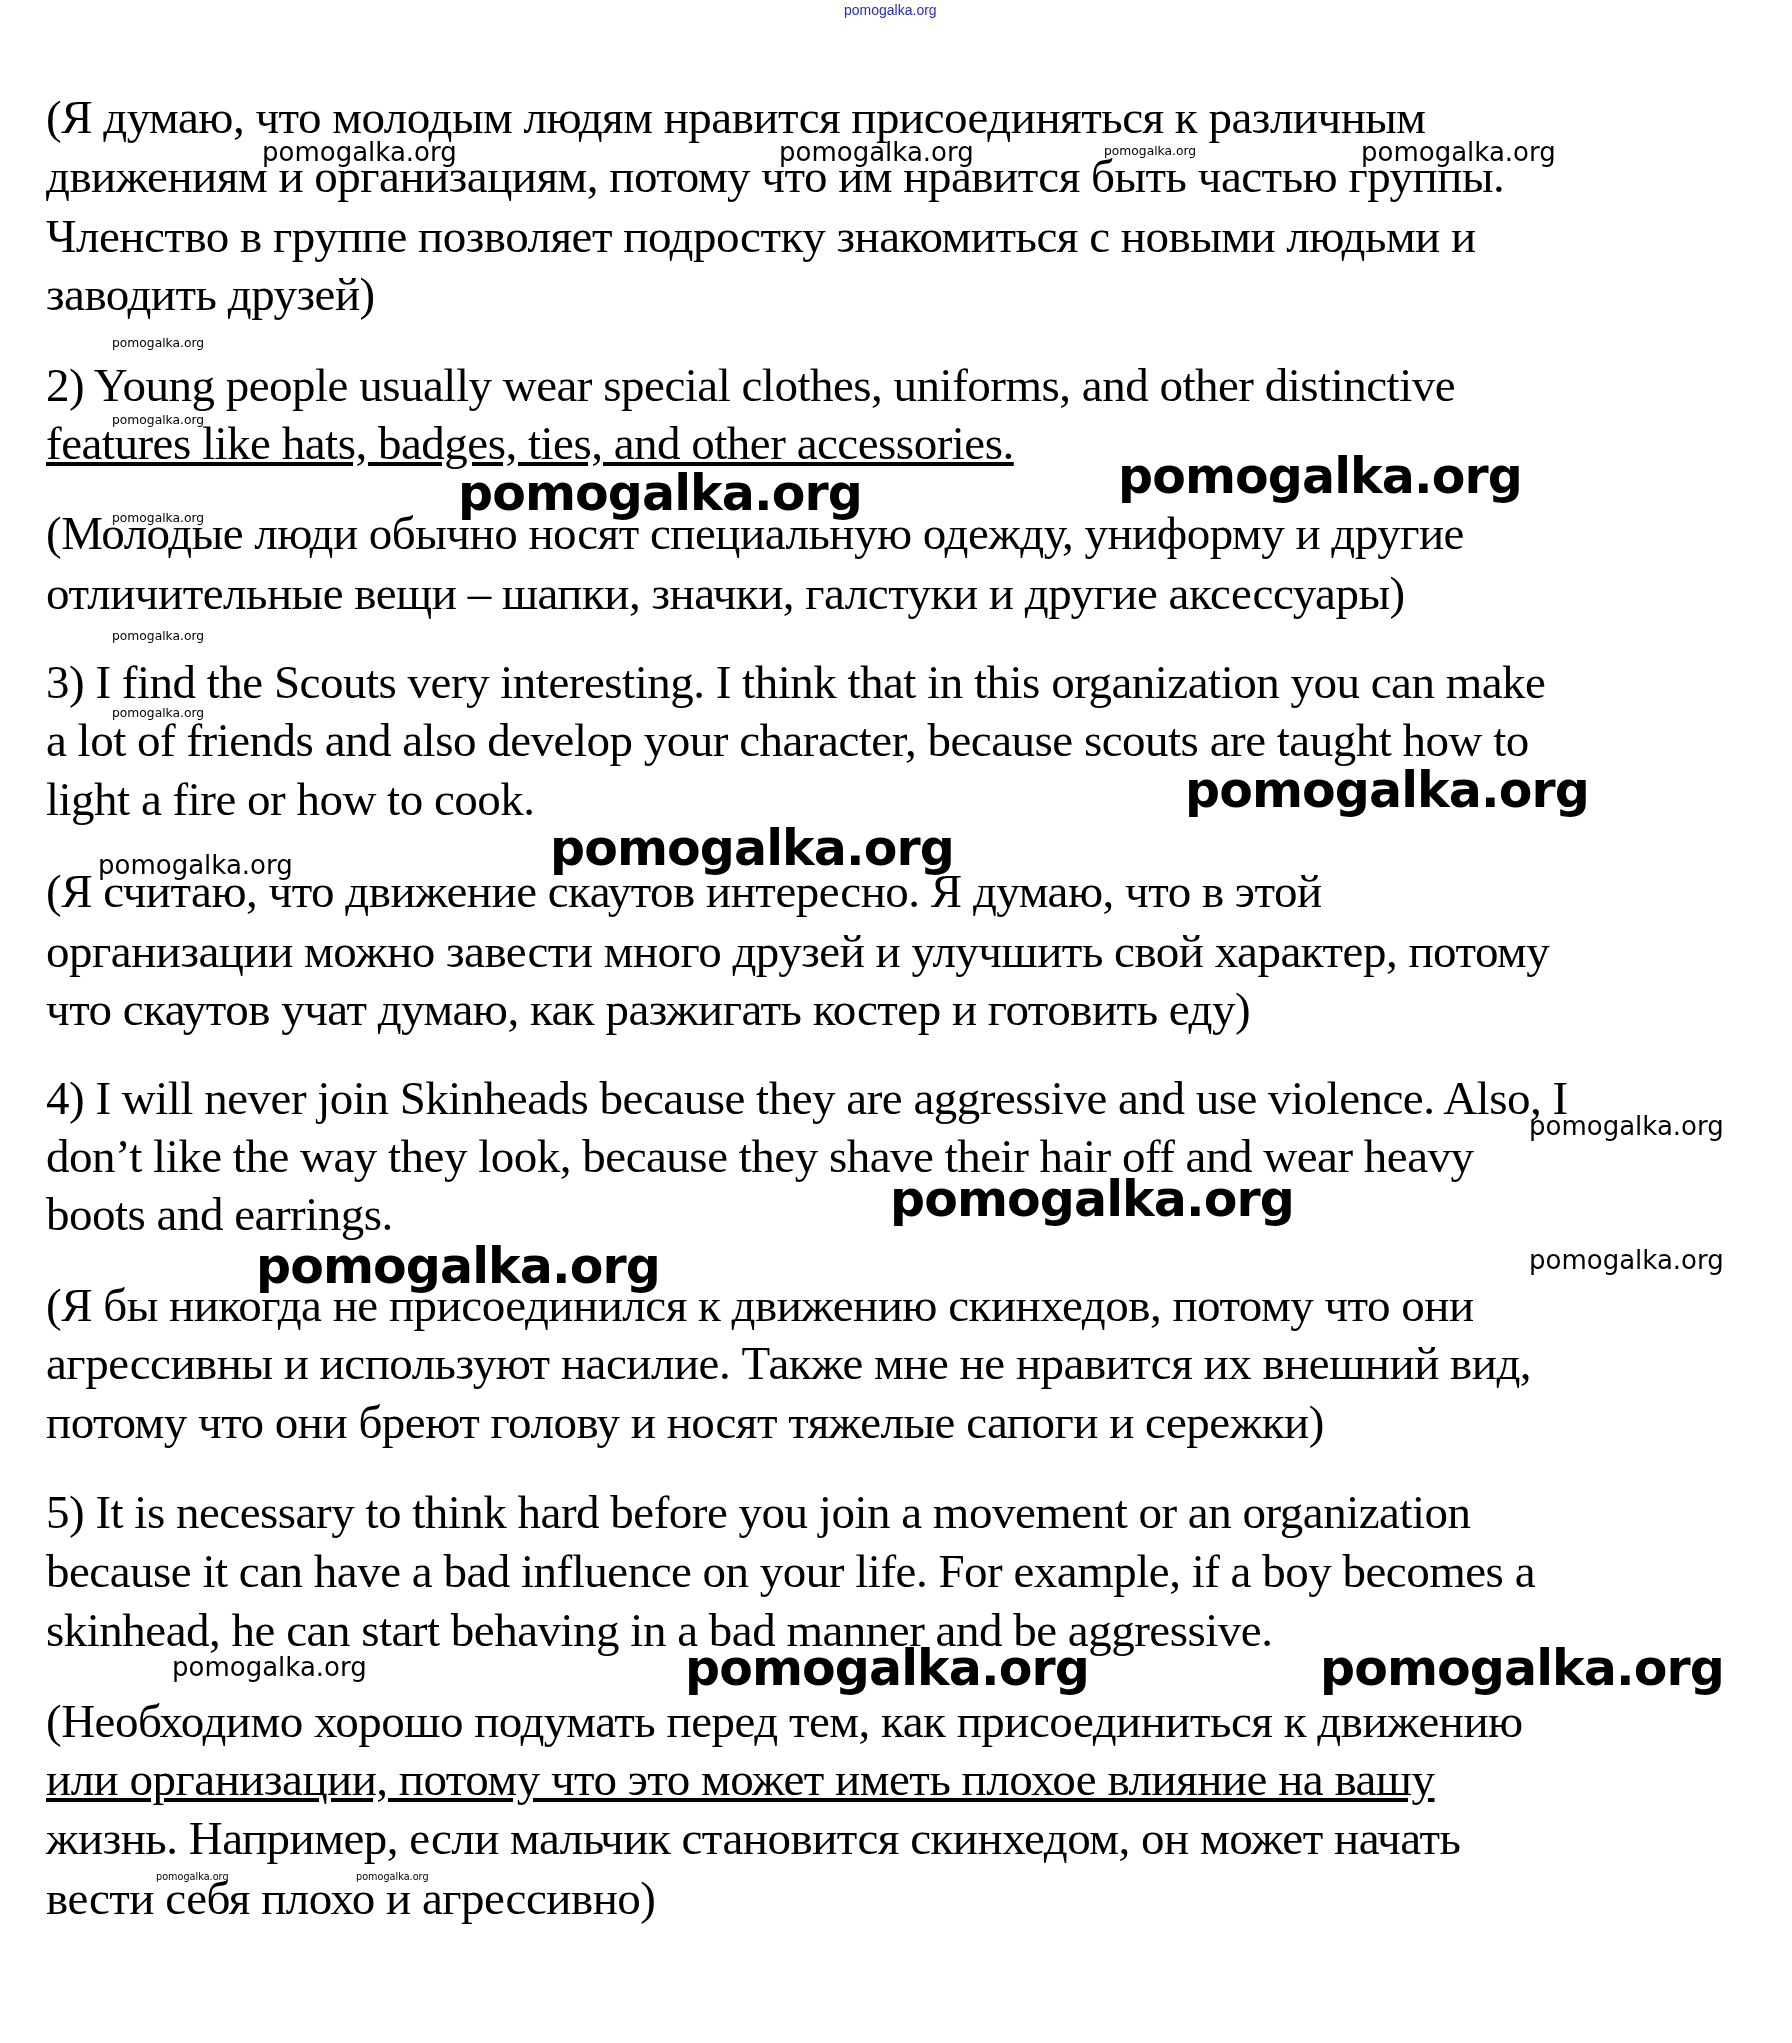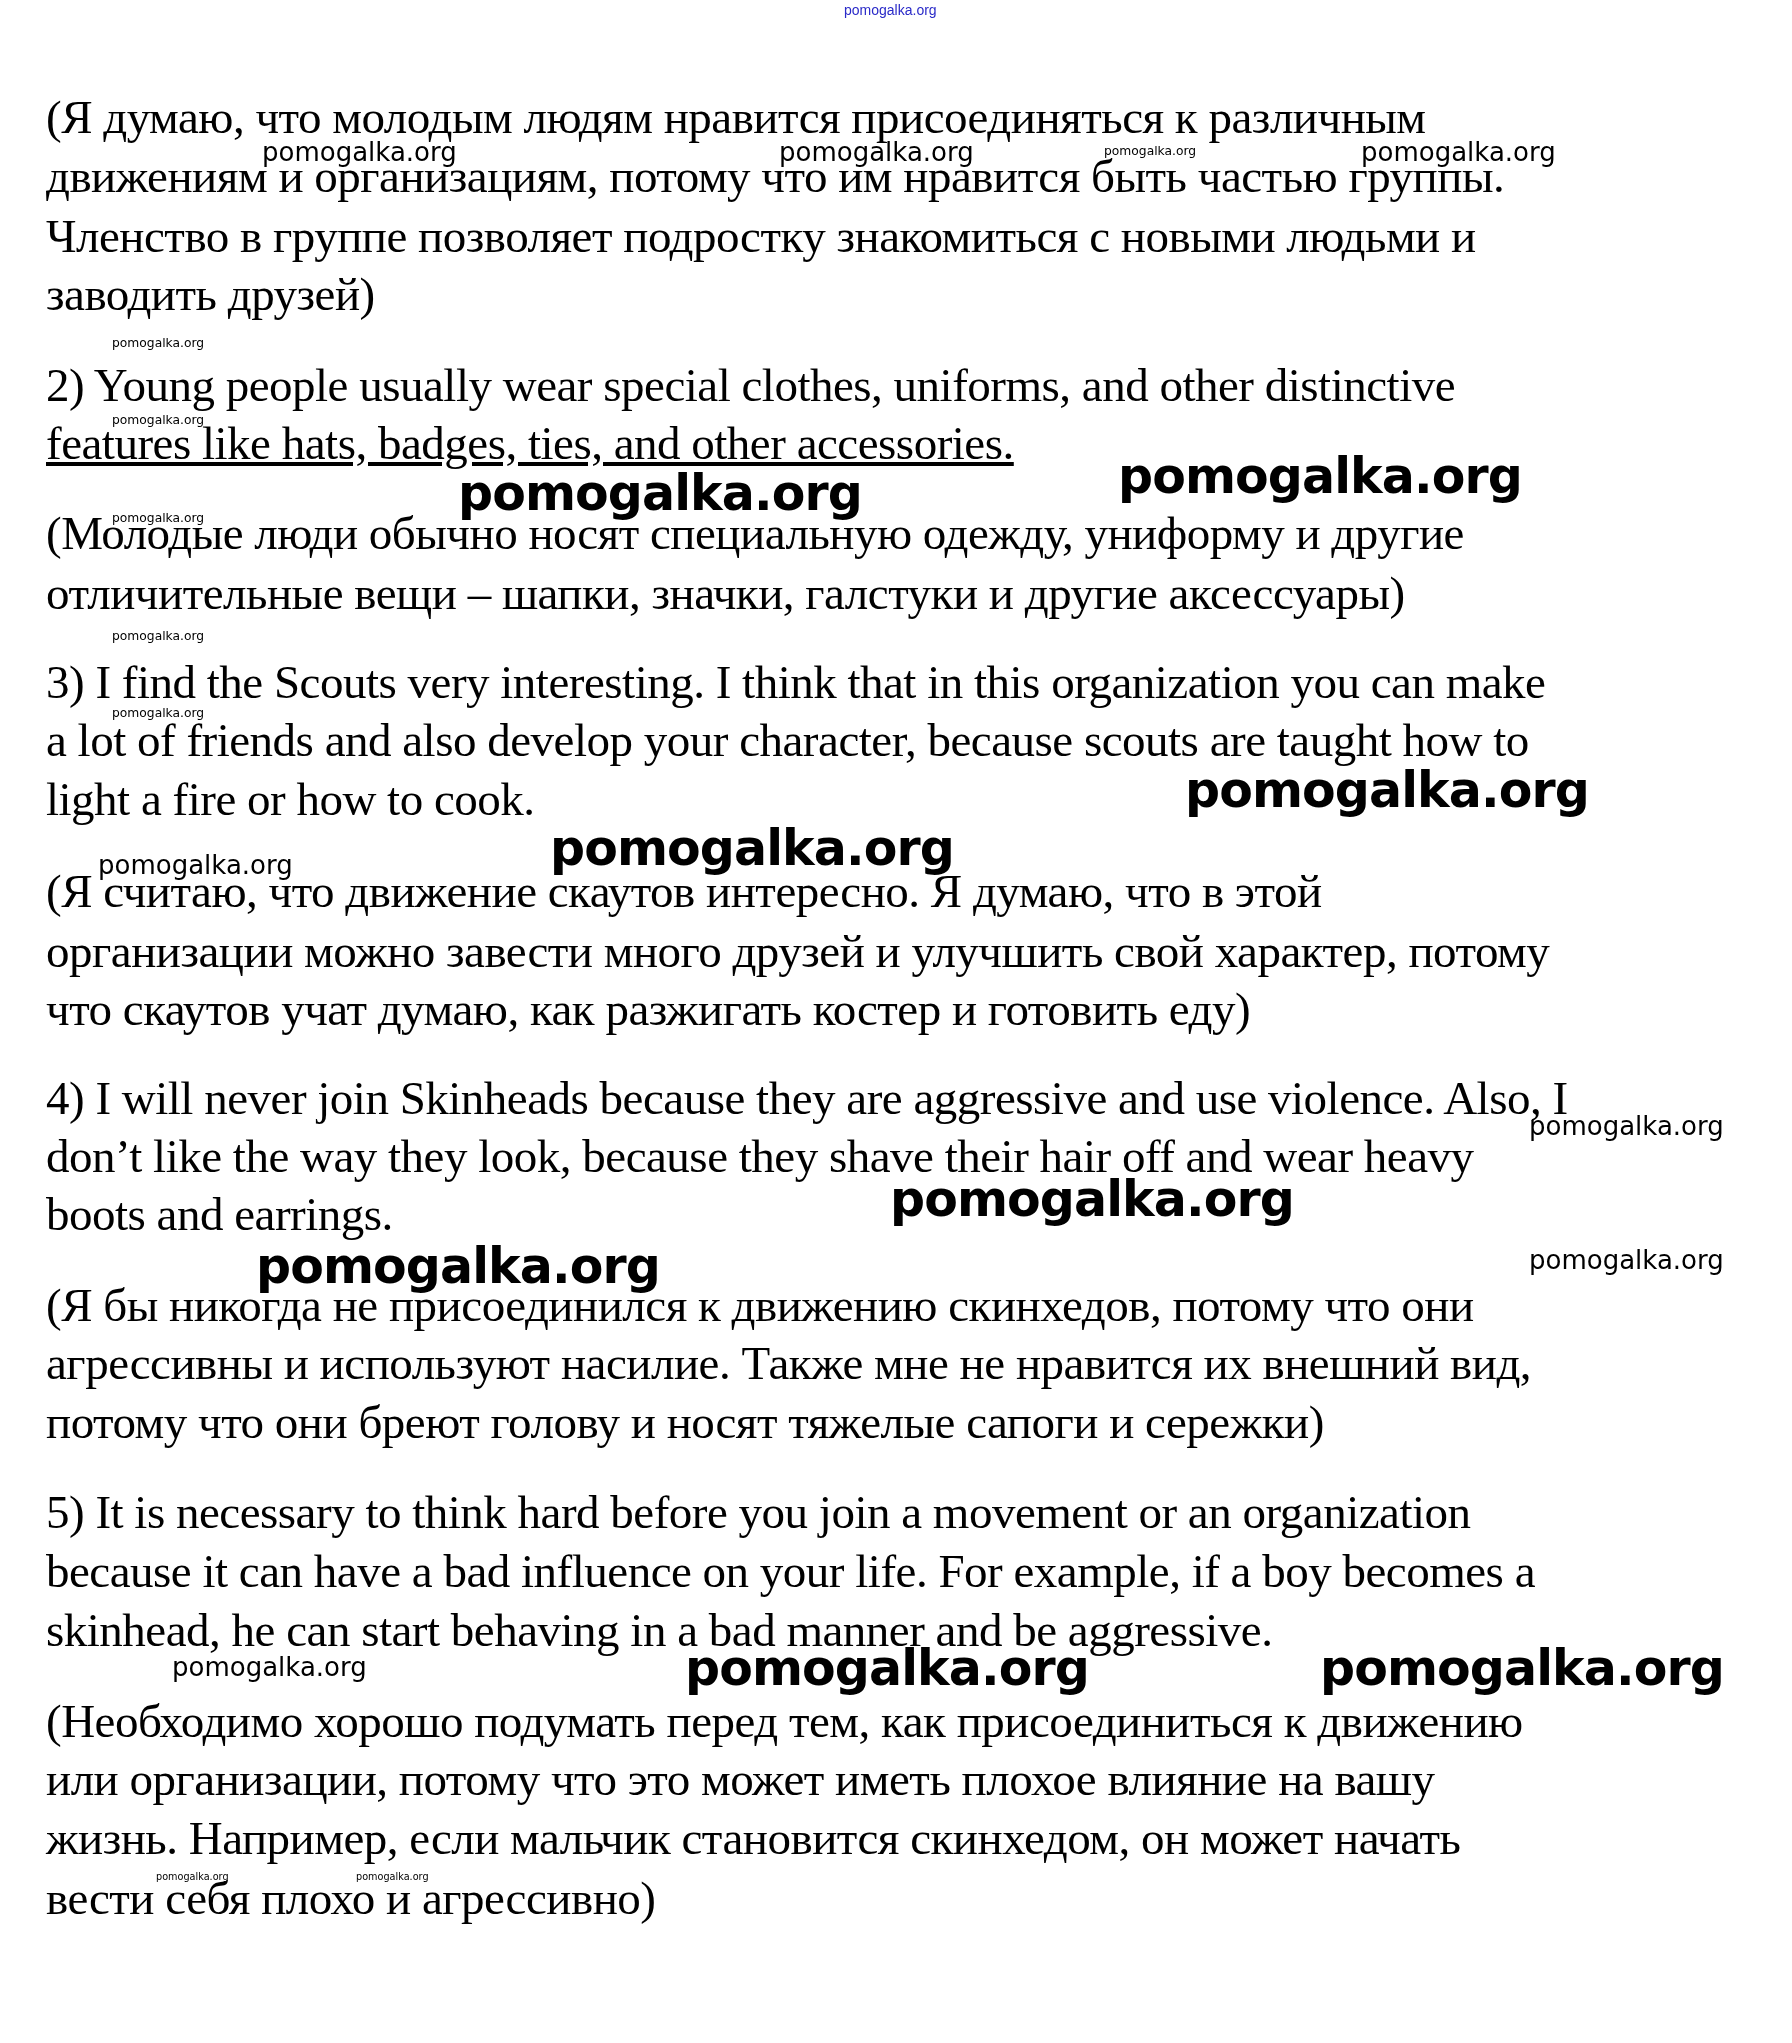--- a/index.html
+++ b/index.html
@@ -70,21 +70,21 @@
   </div>
 
   <div>
     <div class="line" style="top:1483px;">5) It is necessary to think hard before you join a movement or an organization</div>
     <div class="line" style="top:1542px;">because it can have a bad influence on your life. For example, if a boy becomes a</div>
     <div class="line" style="top:1601px;">skinhead, he can start behaving in a bad manner and be aggressive.</div>
   </div>
 
   <div>
     <div class="line" style="top:1692px;">(Необходимо хорошо подумать перед тем, как присоединиться к движению</div>
-    <div class="line" style="top:1750px;">или организации, потому что это может иметь плохое влияние на вашу</div>
+    <div class="line" style="top:1750px;text-decoration:underline;">или организации, потому что это может иметь плохое влияние на вашу</div>
     <div class="line" style="top:1809px;">жизнь. Например, если мальчик становится скинхедом, он может начать</div>
     <div class="line" style="top:1869px;">вести себя плохо и агрессивно)</div>
   </div>
 
   <div>
 
     <div class="wm med" style="left:262px; top:137px;">pomogalka.org</div>
     <div class="wm med" style="left:779px; top:137px;">pomogalka.org</div>
     <div class="wm small" style="left:1104px; top:144px;">pomogalka.org</div>
     <div class="wm med" style="left:1361px; top:137px;">pomogalka.org</div>

